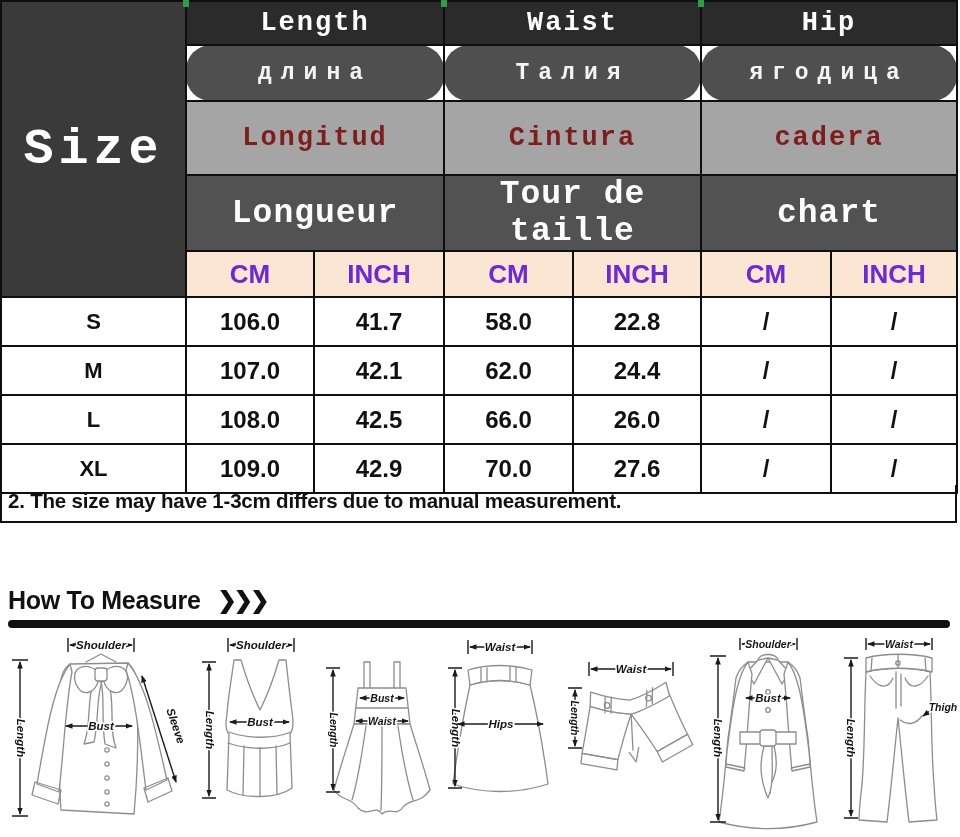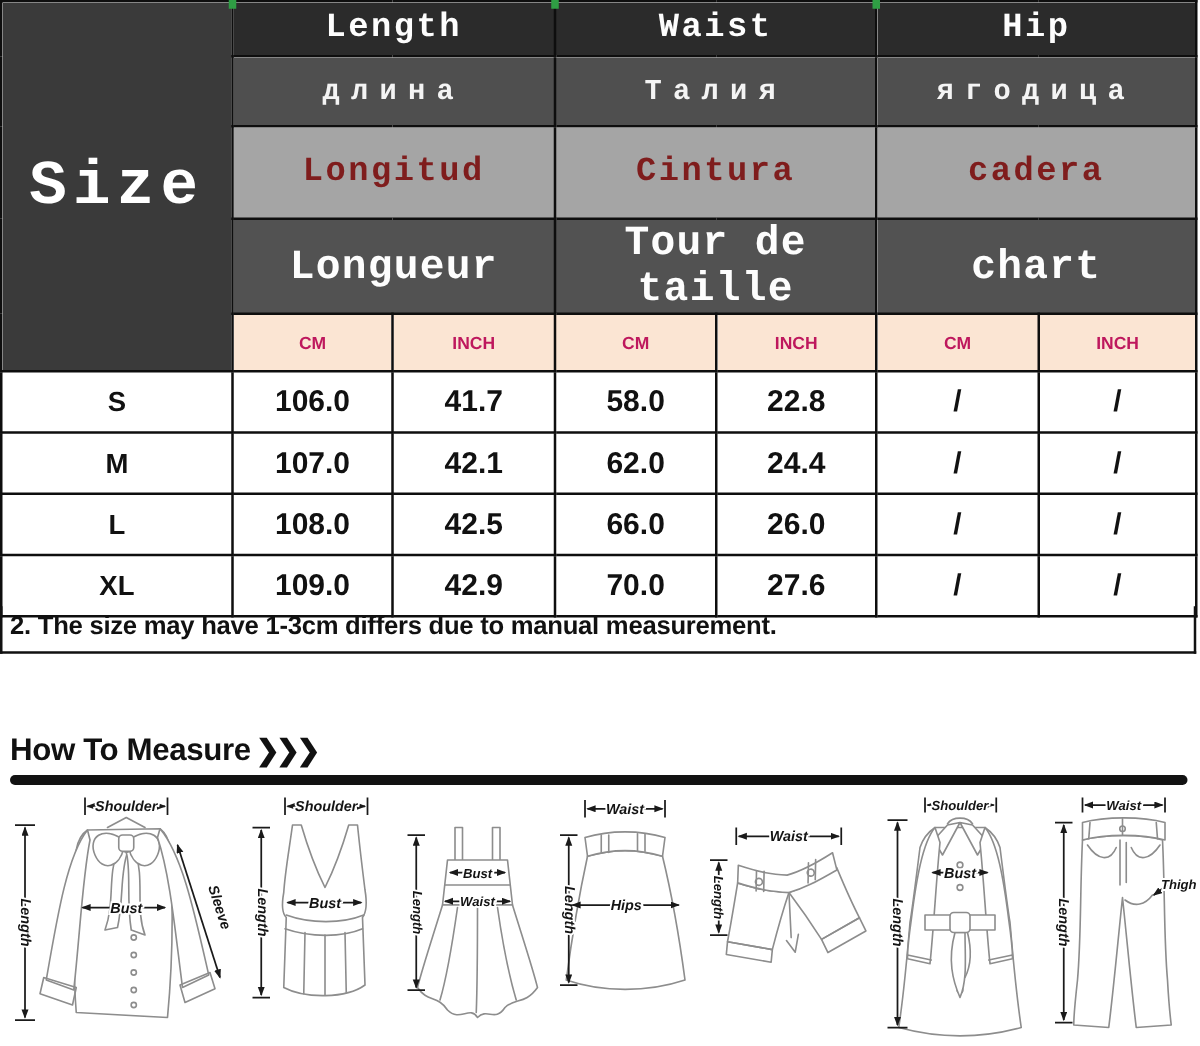--- a/index.html
+++ b/index.html
@@ -9,38 +9,38 @@
   
   table.size-table{position:absolute;top:0;left:0;width:956px;border-collapse:collapse;table-layout:fixed;}
   table.size-table td{border:2px solid #0e0e0e;text-align:center;vertical-align:middle;padding:0;overflow:hidden;}
   tr.r-en{height:44px;} tr.r-ru{height:56px;} tr.r-es{height:74px;} tr.r-fr{height:64px;}
   tr.r-units{height:46px;} tr.r-data{height:49px;}
   td.corner{background:var(--corner-bg,#3a3a3a);color:#fff;font-family:"Liberation Mono",monospace;
             font-weight:700;font-size:50px;letter-spacing:5px;}
   td.c-en{background:var(--header-dark,#2b2b2b);color:#fdfdfd;font-family:"Liberation Mono",monospace;
           font-weight:700;font-size:27px;letter-spacing:2px;}
   td.c-ru{background:var(--header-mid,#4f4f4f);color:#f4f4f4;font-family:"Liberation Mono",monospace;
-          font-weight:700;font-size:23px;letter-spacing:9px;}
+          font-weight:700;font-size:23px;letter-spacing:9px;border-radius:25px;}
   td.c-es{background:var(--header-light,#a5a5a5);color:#7f1d1d;font-family:"Liberation Mono",monospace;
           font-weight:700;font-size:27px;letter-spacing:2px;}
   td.c-fr{background:var(--header-fr,#525252);color:#fdfdfd;font-family:"Liberation Mono",monospace;
           font-weight:700;font-size:33px;letter-spacing:1px;}
-  td.c-unit{background:var(--unit-bg,#fbe5d3);color:#be185d;font-weight:bold;font-size:14px;}
+  td.c-unit{background:var(--unit-bg,#fbe5d3);color:#6d28d9;font-weight:bold;font-size:26px;}
   td.size-label{font-weight:bold;font-size:22px;background:#fff;}
   td.val{font-weight:bold;font-size:24px;background:#fff;}
 
   .green-dot{position:absolute;top:0;width:6px;height:7px;background:var(--marker-green,#2f9e44);z-index:3;}
 
   
   .notes{position:absolute;top:485px;left:0;width:942px;border:2px solid #111;border-top:0;
          padding:3px 5px 8px 6px;font-weight:bold;font-size:20.5px;line-height:1.24;letter-spacing:-0.2px;}
 
   
   .htm{position:absolute;top:586px;left:8px;font-weight:bold;font-size:25px;letter-spacing:-0.3px;
-       display:flex;align-items:center;gap:4px;}
+       display:flex;align-items:center;gap:17px;}
   .htm .chev{letter-spacing:-3px;font-size:23px;}
   .bar{position:absolute;top:620px;left:8px;width:942px;height:8px;background:#121212;border-radius:4px;}
 
   
   .figures{position:absolute;top:632px;left:0;width:960px;height:205px;font-style:italic;}
   .figures svg{position:absolute;top:0;}
   .g{stroke:#8d8d8d;stroke-width:1.3;fill:none;stroke-linecap:round;stroke-linejoin:round;}
   .gf{fill:#ffffff;}
   .arr{stroke:#1a1a1a;stroke-width:1.4;fill:none;}
   .lbl{font-family:"Liberation Sans",sans-serif;font-size:11.5px;font-weight:bold;fill:#141414;

